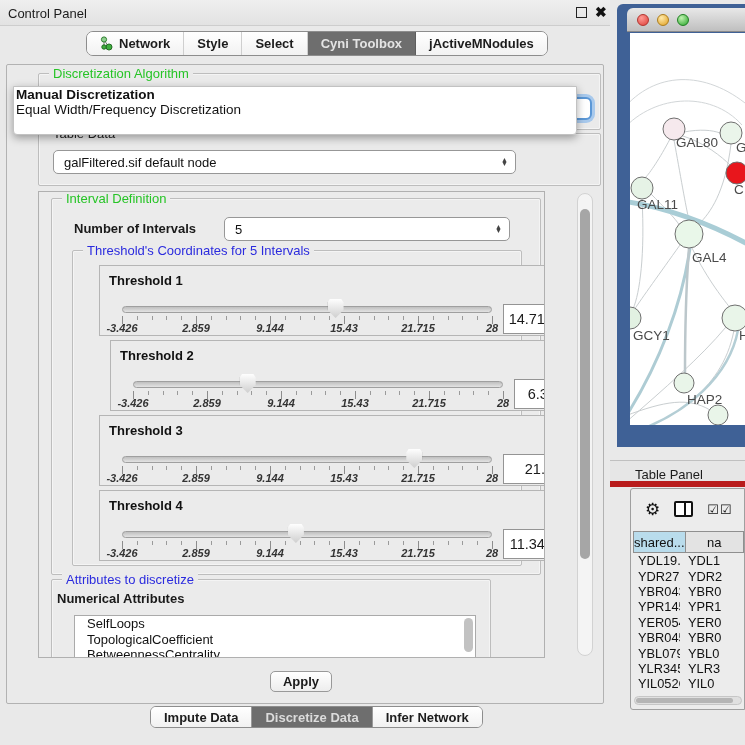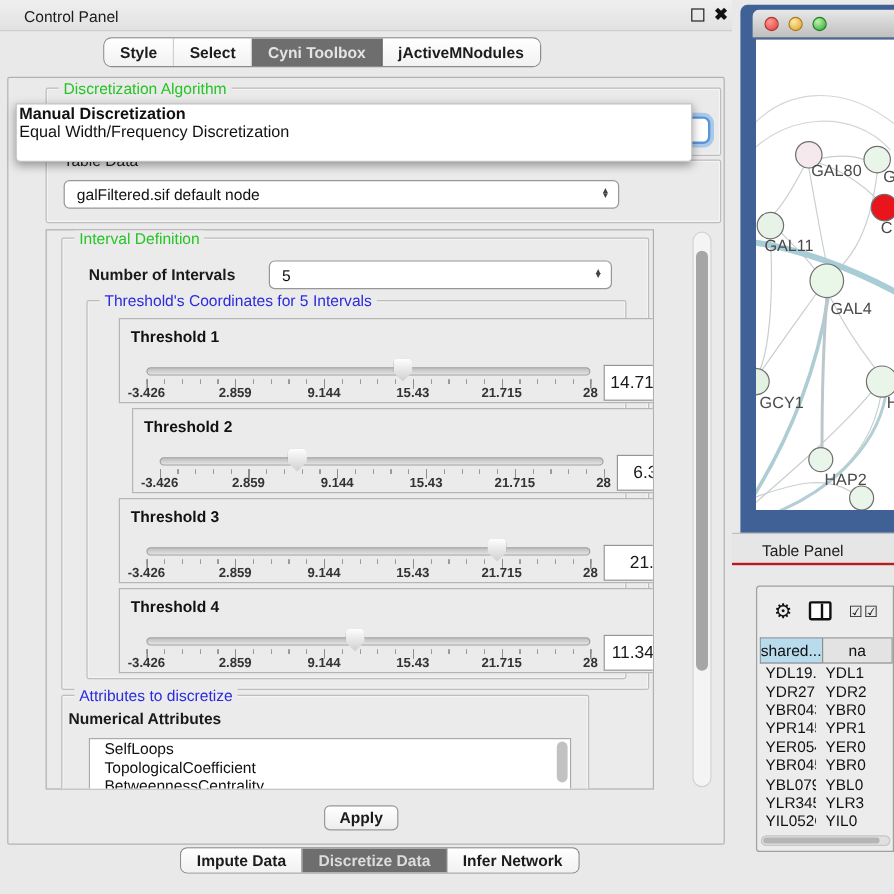--- a/index.html
+++ b/index.html
@@ -4,21 +4,21 @@
 <style>
   * { margin:0; padding:0; box-sizing:border-box; }
   html,body { width:745px; height:745px; overflow:hidden; }
   body { font-family:"Liberation Sans", sans-serif; font-size:13px; color:#1a1a1a;
          background:#e9e9e9; position:relative; }
   .abs { position:absolute; }
 
   
   #titlebar { left:0; top:0; width:610px; height:26px; background:linear-gradient(#efefef,#e2e2e2);
               border-bottom:1px solid #cdcdcd; }
-  #title { left:20px; top:6px; color:#1c1c1c; }
+  #title { left:8px; top:6px; color:#1c1c1c; }
   #float-btn { left:576px; top:7px; width:11px; height:11px; border:1.6px solid #222; background:transparent; }
   #close-btn { left:595px; top:4px; font-weight:bold; font-size:14px; color:#111; }
 
   
   #tabbar { left:86px; top:31px; height:25px; display:flex; align-items:stretch;
             background:#fdfdfd; border:1px solid #8d8d8d; border-radius:7px; overflow:hidden; }
   .tab { display:flex; align-items:center; gap:5px; padding:0 13px; font-weight:bold; color:#1c1c1c;
          border-right:1px solid #cfcfcf; background:linear-gradient(#ffffff,#f2f2f2); }
   .tab:last-child { border-right:none; }
   .tab.sel { background:#6e6e6e; color:#e4e4e4; border-right-color:#5e5e5e; }
@@ -63,21 +63,21 @@
               border-radius:4px; background:linear-gradient(#bfbfbf,#e3e3e3); }
   .sl-thumb { position:absolute; top:33px; width:16px; height:19px; transform:translateX(-50%);
               background:linear-gradient(#fefefe,#cfcfcf);
               clip-path:polygon(14% 0,86% 0,100% 18%,100% 58%,50% 100%,0 58%,0 18%);
               filter:drop-shadow(0 0 1px #777); }
   .ticks { position:absolute; left:22px; top:50px; width:371px; height:8px;
            background-image:repeating-linear-gradient(to right,#8d8d8d 0 1px,transparent 1px 74px),
                             repeating-linear-gradient(to right,#9a9a9a 0 1px,transparent 1px 14.8px);
            background-size:371px 8px,371px 4px; background-repeat:no-repeat; }
   .tick-labels { position:absolute; left:22px; top:56px; width:370px; height:12px; }
-  .tick-labels span { position:absolute; transform:translateX(-50%); font-size:11px; font-weight:bold; color:#333; }
+  .tick-labels span { position:absolute; transform:translateX(-50%); font-size:11px; font-weight:bold; color:#333;font-style:italic; }
   .thr-value { position:absolute; right:5px; top:38px; width:56px; height:30px; background:#fff;
                border:1px solid #949494; display:flex; align-items:center; justify-content:flex-end;
                padding-right:5px; font-size:14.5px; }
 
   
   #attr-list { position:absolute; left:22px; top:35px; width:402px; height:62px; background:#fff;
                border:1px solid #aaa; overflow:hidden; }
   .attr-item { padding-left:12px; height:15.5px; line-height:15.5px; color:#111; }
   #attr-scroll { position:absolute; right:2px; top:2px; width:9px; height:56px; }
   #attr-scroll .thumb { position:absolute; width:9px; height:34px; background:#c2c2c2; border-radius:5px; }
@@ -100,22 +100,22 @@
                   border-bottom:1px solid #8a8a8a; display:flex; align-items:center; gap:8px; padding-left:10px; }
   .tl { width:12px; height:12px; border-radius:50%; }
   .tl.red { background:radial-gradient(circle at 35% 30%, #ff9a94, #dd3f39); border:1px solid #b2342f; }
   .tl.yel { background:radial-gradient(circle at 35% 30%, #ffe9a8, #dfa023); border:1px solid #ad7d1c; }
   .tl.grn { background:radial-gradient(circle at 35% 30%, #c0f2b0, #28a52b); border:1px solid #1f8023; }
   #net-canvas { position:absolute; left:13px; top:29px; width:115px; height:392px; background:#fff; }
   #net-canvas svg { position:absolute; left:0; top:0; }
   .node-label { font-size:13.5px; fill:#4a4a4a; }
 
   
-  #tp-bar { left:610px; top:444px; width:135px; height:27px; background:#e6e6e6;
-            border-top:1px solid #c0c0c0; border-bottom:2px solid #b91c1c; }
+  #tp-bar { left:610px; top:460px; width:135px; height:27px; background:#e6e6e6;
+            border-top:1px solid #c0c0c0; border-bottom:6px solid #b91c1c; }
   #tp-title { position:absolute; left:25px; top:6px; color:#1c1c1c; }
   #tp-box { left:630px; top:488px; width:115px; height:222px; background:#ececec;
             border:1px solid #9f9f9f; border-radius:3px 0 0 3px; }
   #tp-toolbar { position:absolute; left:0; top:6px; width:100%; height:28px; display:flex;
                 align-items:center; gap:14px; padding-left:14px; }
   #gear-ico { font-size:17px; color:#111; line-height:17px; }
   #split-ico { width:19px; height:16px; border:2px solid #111; border-radius:2px; background:#fff; position:relative; }
   #split-ico::after { content:""; position:absolute; left:50%; top:0; bottom:0; width:2px; background:#111; }
   .chk-ico { font-size:13px; color:#111; letter-spacing:1px; }
   #tp-table { position:absolute; left:2px; top:42px; right:0; bottom:14px; overflow:hidden; }
@@ -136,20 +136,30 @@
 </style>
 </head>
 <body>
 
 <div class="abs" id="titlebar"></div>
 <div class="abs" id="title">Control Panel</div>
 <div class="abs" id="float-btn"></div>
 <div class="abs" id="close-btn">✖</div>
 
 <div class="abs" id="tabbar">
+    <div class="tab">
+      <svg viewBox="0 0 14 15" class="netico">
+        <line x1="4" y1="4" x2="9" y2="11" stroke="#7a7a7a"></line>
+        <line x1="4" y1="4" x2="4" y2="11" stroke="#7a7a7a"></line>
+        <circle cx="4" cy="3.5" r="2.6" fill="#8fd08f" stroke="#2f7d2f"></circle>
+        <circle cx="9" cy="11" r="3" fill="#3fae3f" stroke="#256b25"></circle>
+        <circle cx="4" cy="11" r="2.2" fill="#3fae3f" stroke="#256b25"></circle>
+      </svg>
+      <span>Network</span>
+    </div>
     <div class="tab">
       <span>Style</span>
     </div>
     <div class="tab">
       <span>Select</span>
     </div>
     <div class="tab sel">
       <span>Cyni Toolbox</span>
     </div>
     <div class="tab">

